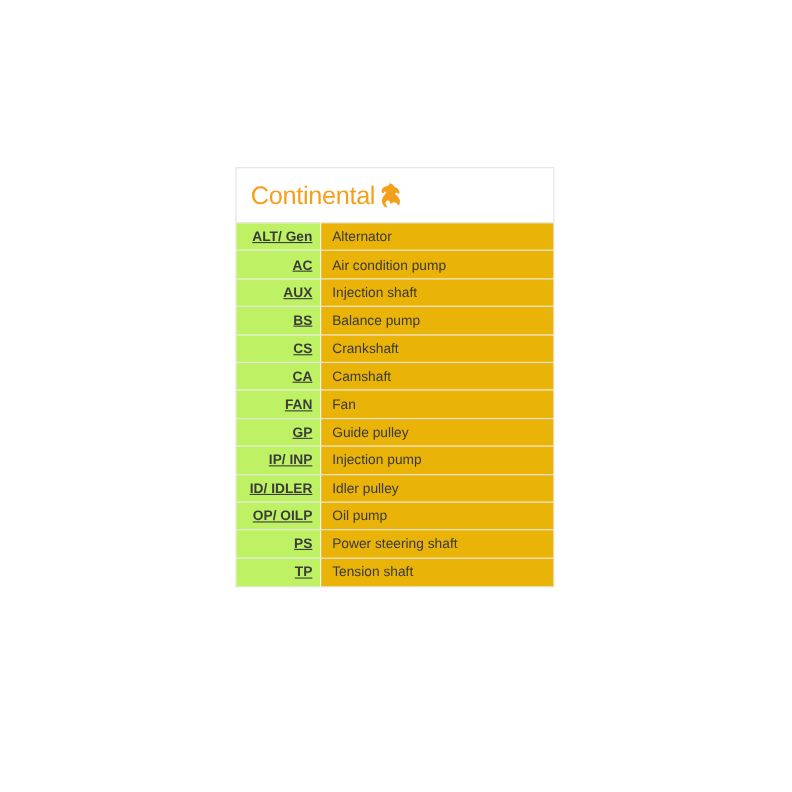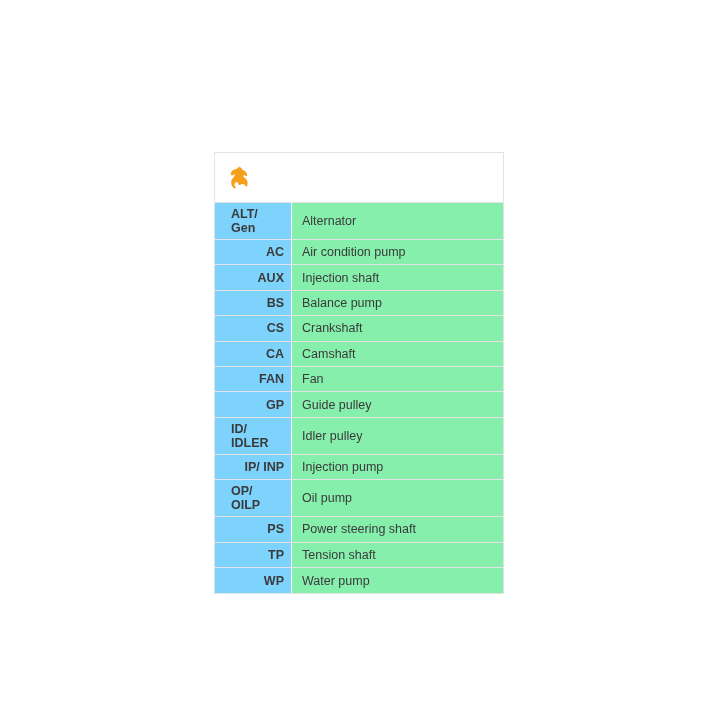--- a/index.html
+++ b/index.html
@@ -59,52 +59,54 @@
     border-bottom: 1px solid #e3e3e3;
     box-sizing: border-box;
     min-height: 25.4px;
   }
   .legend-row:last-child {
     border-bottom: none;
   }
   .abbr-cell {
     width: 77px;
     flex: 0 0 77px;
-    background: #7dd3fc;
+    background: #bef264;
     color: #3a3a3a;
     font-size: 12.5px;
     font-weight: bold;
     display: flex;
     align-items: center;
     justify-content: flex-end;
-    padding: 4px 7px 4px 16px;
+    padding: 4px 7px 4px 4px;
     box-sizing: border-box;
     border-right: 1px solid #ffffff;
+    text-decoration: underline;
   }
   .desc-cell {
     flex: 1 1 auto;
-    background: #86efac;
+    background: #eab308;
     color: #3a3a3a;
     font-size: 12.5px;
     font-weight: normal;
     display: flex;
     align-items: center;
     padding: 4px 6px 4px 10px;
     box-sizing: border-box;
   }
 </style>
 </head>
 <body>
 
 <div id="page">
 
   <div class="legend-card">
 
     <div class="brand-row">
       <div class="brand-mark">
+        <span class="brand-word">Continental</span>
         <svg class="brand-horse" viewBox="0 0 22 26" aria-hidden="true">
           <path fill="#f5a01a" d="M11.6 1.2c-.9.3-1.5 1-2 1.8-.5.8-1.2 1.2-2.1 1.3-1.3.2-2.5.7-3.4 1.6-.8.8-1.2 1.8-1.3 2.9 0 .6.2 1.1.6 1.5.3.3.7.4 1.1.3.3-.1.5-.3.6-.6.1-.4.3-.7.7-.8.3-.1.6 0 .8.2.3.3.3.7.1 1.1-.4.8-.9 1.5-1.5 2.2-.9 1-1.6 2.1-1.9 3.4-.3 1.2-.2 2.4.2 3.6.4 1.2 1.1 2.2 2 3 .4.4.9.7 1.5.9.3.1.6 0 .8-.3.2-.3.1-.6-.1-.9-.5-.6-.9-1.3-1.1-2-.2-.8-.1-1.5.3-2.2.3-.5.8-.9 1.4-1 .5-.1 1 0 1.4.3.5.4.7 1 .7 1.6 0 .4.2.7.5.9.3.2.7.1 1-.1.7-.6 1.5-.9 2.4-1 .8 0 1.6.3 2.2.8.4.3.7.8.9 1.3.1.3.3.5.6.6.4.1.8-.1 1-.5.5-1 .7-2.1.6-3.2-.1-1.4-.7-2.7-1.6-3.8-.6-.8-1.4-1.4-2.2-2-.3-.2-.5-.5-.5-.9 0-.4.2-.7.5-.9.4-.2.8-.2 1.2 0 .3.2.6.4.9.7.2.2.5.3.8.2.3-.1.5-.4.5-.8 0-1.2-.4-2.3-1.1-3.2-.7-.9-1.7-1.6-2.8-1.9-.6-.2-1-.6-1.3-1.1-.3-.6-.7-1.2-1.3-1.6-.5-.4-1.1-.5-1.6-.4z"></path>
         </svg>
       </div>
     </div>
 
     <div>
       <div class="legend-row">
         <div class="abbr-cell">ALT/ Gen</div>
         <div class="desc-cell">Alternator</div>
@@ -131,40 +133,36 @@
       </div>
       <div class="legend-row">
         <div class="abbr-cell">FAN</div>
         <div class="desc-cell">Fan</div>
       </div>
       <div class="legend-row">
         <div class="abbr-cell">GP</div>
         <div class="desc-cell">Guide pulley</div>
       </div>
       <div class="legend-row">
+        <div class="abbr-cell">IP/ INP</div>
+        <div class="desc-cell">Injection pump</div>
+      </div>
+      <div class="legend-row">
         <div class="abbr-cell">ID/ IDLER</div>
         <div class="desc-cell">Idler pulley</div>
-      </div>
-      <div class="legend-row">
-        <div class="abbr-cell">IP/ INP</div>
-        <div class="desc-cell">Injection pump</div>
       </div>
       <div class="legend-row">
         <div class="abbr-cell">OP/ OILP</div>
         <div class="desc-cell">Oil pump</div>
       </div>
       <div class="legend-row">
         <div class="abbr-cell">PS</div>
         <div class="desc-cell">Power steering shaft</div>
       </div>
       <div class="legend-row">
         <div class="abbr-cell">TP</div>
         <div class="desc-cell">Tension shaft</div>
       </div>
-      <div class="legend-row">
-        <div class="abbr-cell">WP</div>
-        <div class="desc-cell">Water pump</div>
-      </div>
     </div>
 
   </div>
 
 </div>
 
 </body></html>

